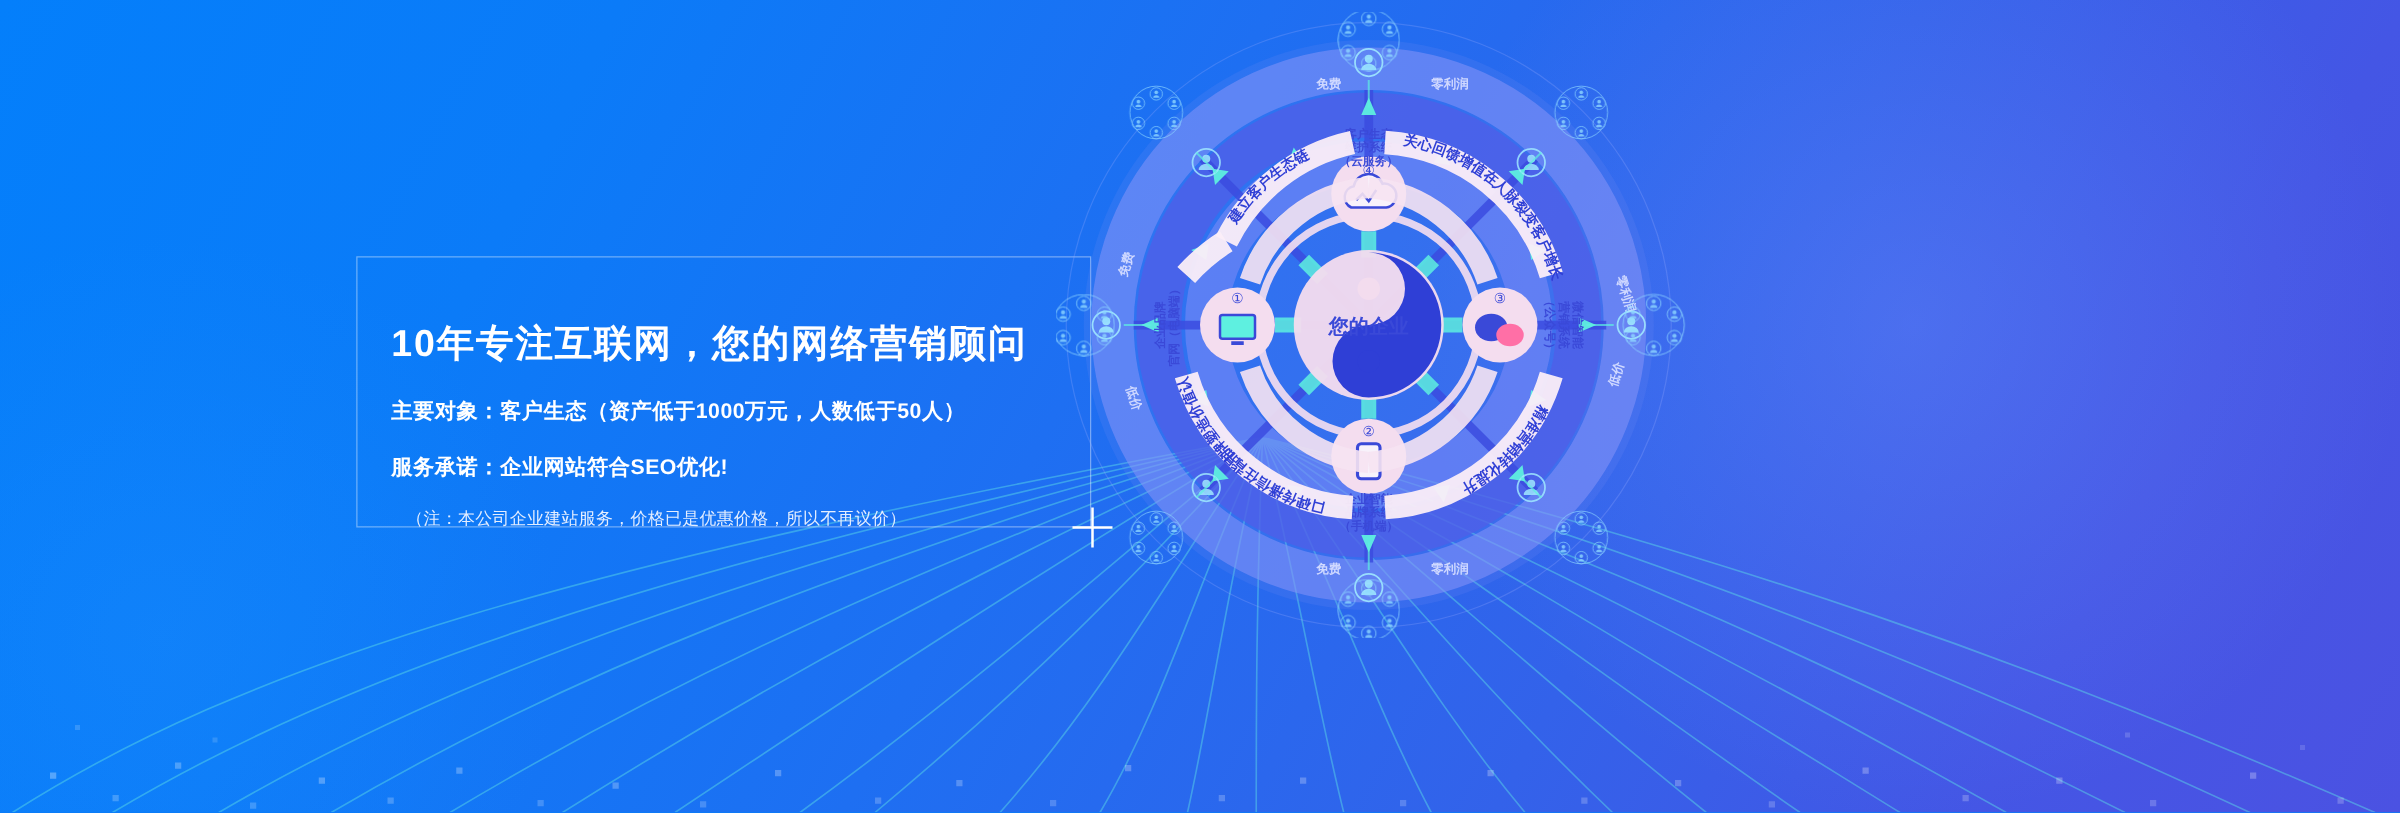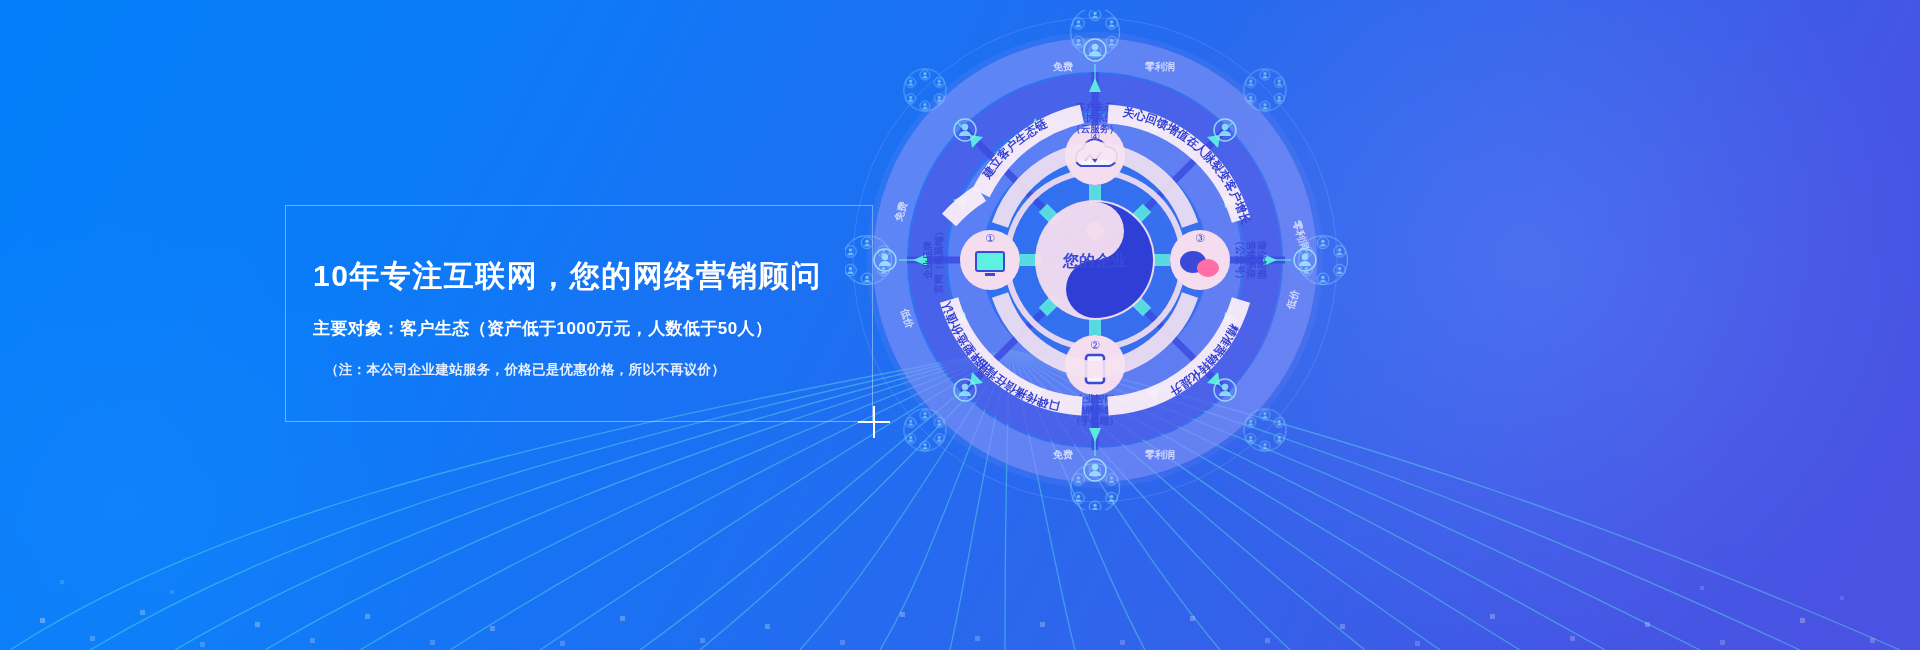--- a/index.html
+++ b/index.html
@@ -47,21 +47,21 @@
   #copy { position:absolute; left:313px; top:232px; width:560px;margin-top:24px; }
   #headline {
     font-size:30px; font-weight:bold; color:#ffffff;
     letter-spacing:1.5px; line-height:1.3; white-space:nowrap;
   }
   .sub {
     font-size:17px; font-weight:bold; color:#ffffff;
     margin-top:22px; letter-spacing:.4px; white-space:nowrap;
   }
   .note {
-    font-size:13.5px; color:#e4eeff; font-weight:bold;
+    font-size:13.5px; color:#e4eeff; font-weight:normal;
     margin-top:21px; letter-spacing:.3px; white-space:nowrap;
     padding-left:12px;
   }
 
   
   #graphic { position:absolute; left:845px; top:10px; width:540px; height:500px; }
 </style>
 </head>
 <body>
 
@@ -135,20 +135,21 @@
       <rect x="1840" y="86" width="4" height="4" opacity=".14"></rect>
     </g>
   </svg>
 
   <div id="copy-frame"></div>
   <div id="crosshair"></div>
 
   <div id="copy">
     <div id="headline">10年专注互联网，您的网络营销顾问</div>
     <div class="sub">主要对象：客户生态（资产低于1000万元，人数低于50人）</div>
+    <div class="sub">服务承诺：企业网站符合SEO优化!</div>
     <div class="note">（注：本公司企业建站服务，价格已是优惠价格，所以不再议价）</div>
   </div>
 
   <svg id="graphic" viewBox="0 0 540 500">
     <defs>
       <radialGradient id="ringFill" cx="50%" cy="50%" r="50%">
         <stop offset="0%" stop-color="#8f9bff" stop-opacity=".95"></stop>
         <stop offset="100%" stop-color="#6f7ef6" stop-opacity=".80"></stop>
       </radialGradient>
       <linearGradient id="sliceA" x1="0" y1="0" x2="1" y2="1">

